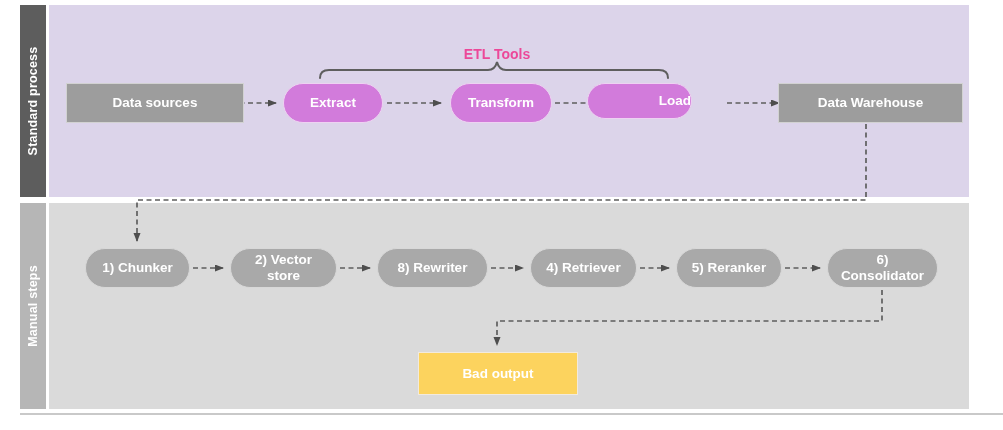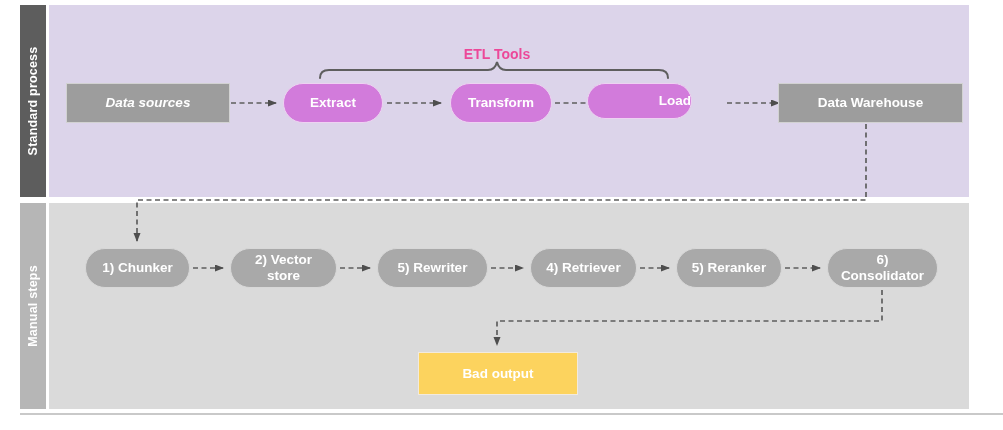--- a/index.html
+++ b/index.html
@@ -50,21 +50,21 @@
     font-size: 13.5px;
     text-align: center;
     line-height: 1.15;
     z-index: 3;
     box-sizing: border-box;
   }
   .rect-gray   { background: #9d9d9d; border: 1.5px solid #d2d2d2; }
   .pill-purple { background: #d27bdb; border: 1.5px solid #eed2f2; border-radius: 21px; }
   .pill-gray   { background: #a9a9a9; border: 1.5px solid #d8d8d8; border-radius: 21px; }
   .rect-yellow { background: #fcd35e; border: 1.5px solid #f2eade; }
-  #node-data-sources  { left: 66px;  top: 83px;  width: 164px; height: 40px; font-style: italic; }
+  #node-data-sources  { left: 66px;  top: 83px;  width: 178px; height: 40px; }
   #node-extract       { left: 283px; top: 83px;  width: 100px; height: 40px; }
   #node-transform     { left: 450px; top: 83px;  width: 102px; height: 40px; }
   #node-load          { left: 587px; top: 83px;  width: 105px; height: 36px; justify-content: flex-end; }
   #node-data-warehouse{ left: 746px; top: 83px;  width: 185px; height: 40px; margin-left: 32px; }
   #node-chunker       { left: 85px;  top: 248px; width: 105px; height: 40px; }
   #node-vector-store  { left: 230px; top: 248px; width: 107px; height: 40px; }
   #node-vector-store span { max-width: 78px; }
   #node-rewriter      { left: 377px; top: 248px; width: 111px; height: 40px; }
   #node-retriever     { left: 530px; top: 248px; width: 107px; height: 40px; }
   #node-reranker      { left: 676px; top: 248px; width: 106px; height: 40px; }
@@ -139,21 +139,21 @@
     <span>Data Warehouse</span>
   </div>
 
   <div class="node pill-gray" id="node-chunker">
     <span>1) Chunker</span>
   </div>
   <div class="node pill-gray" id="node-vector-store">
     <span>2) Vector store</span>
   </div>
   <div class="node pill-gray" id="node-rewriter">
-    <span>5) Rewriter</span>
+    <span>8) Rewriter</span>
   </div>
   <div class="node pill-gray" id="node-retriever">
     <span>4) Retriever</span>
   </div>
   <div class="node pill-gray" id="node-reranker">
     <span>5) Reranker</span>
   </div>
   <div class="node pill-gray" id="node-consolidator">
     <span>6) Consolidator</span>
   </div>

